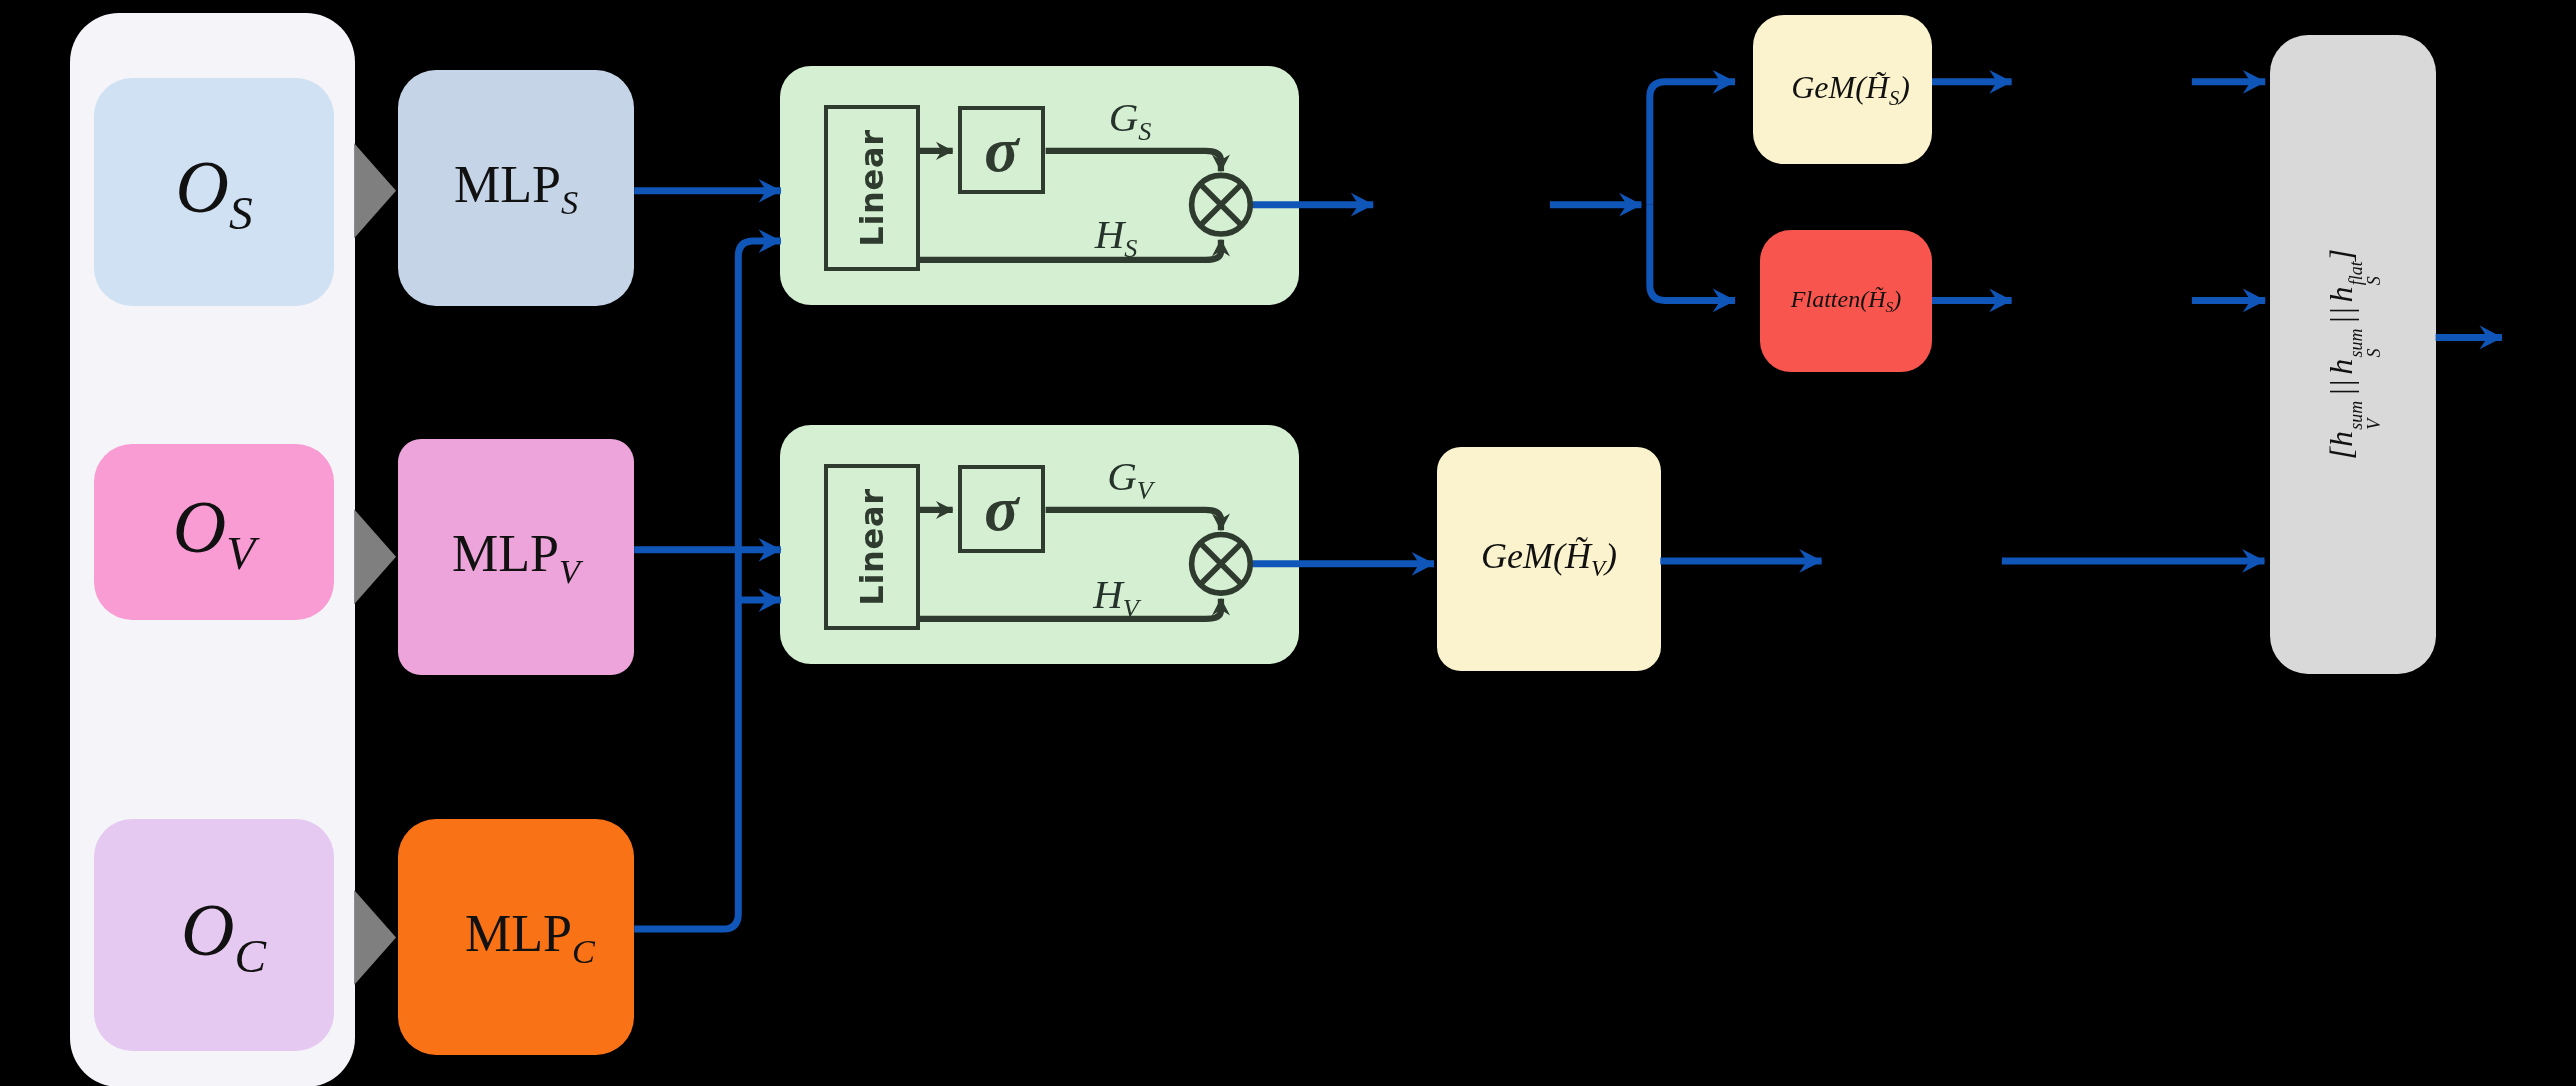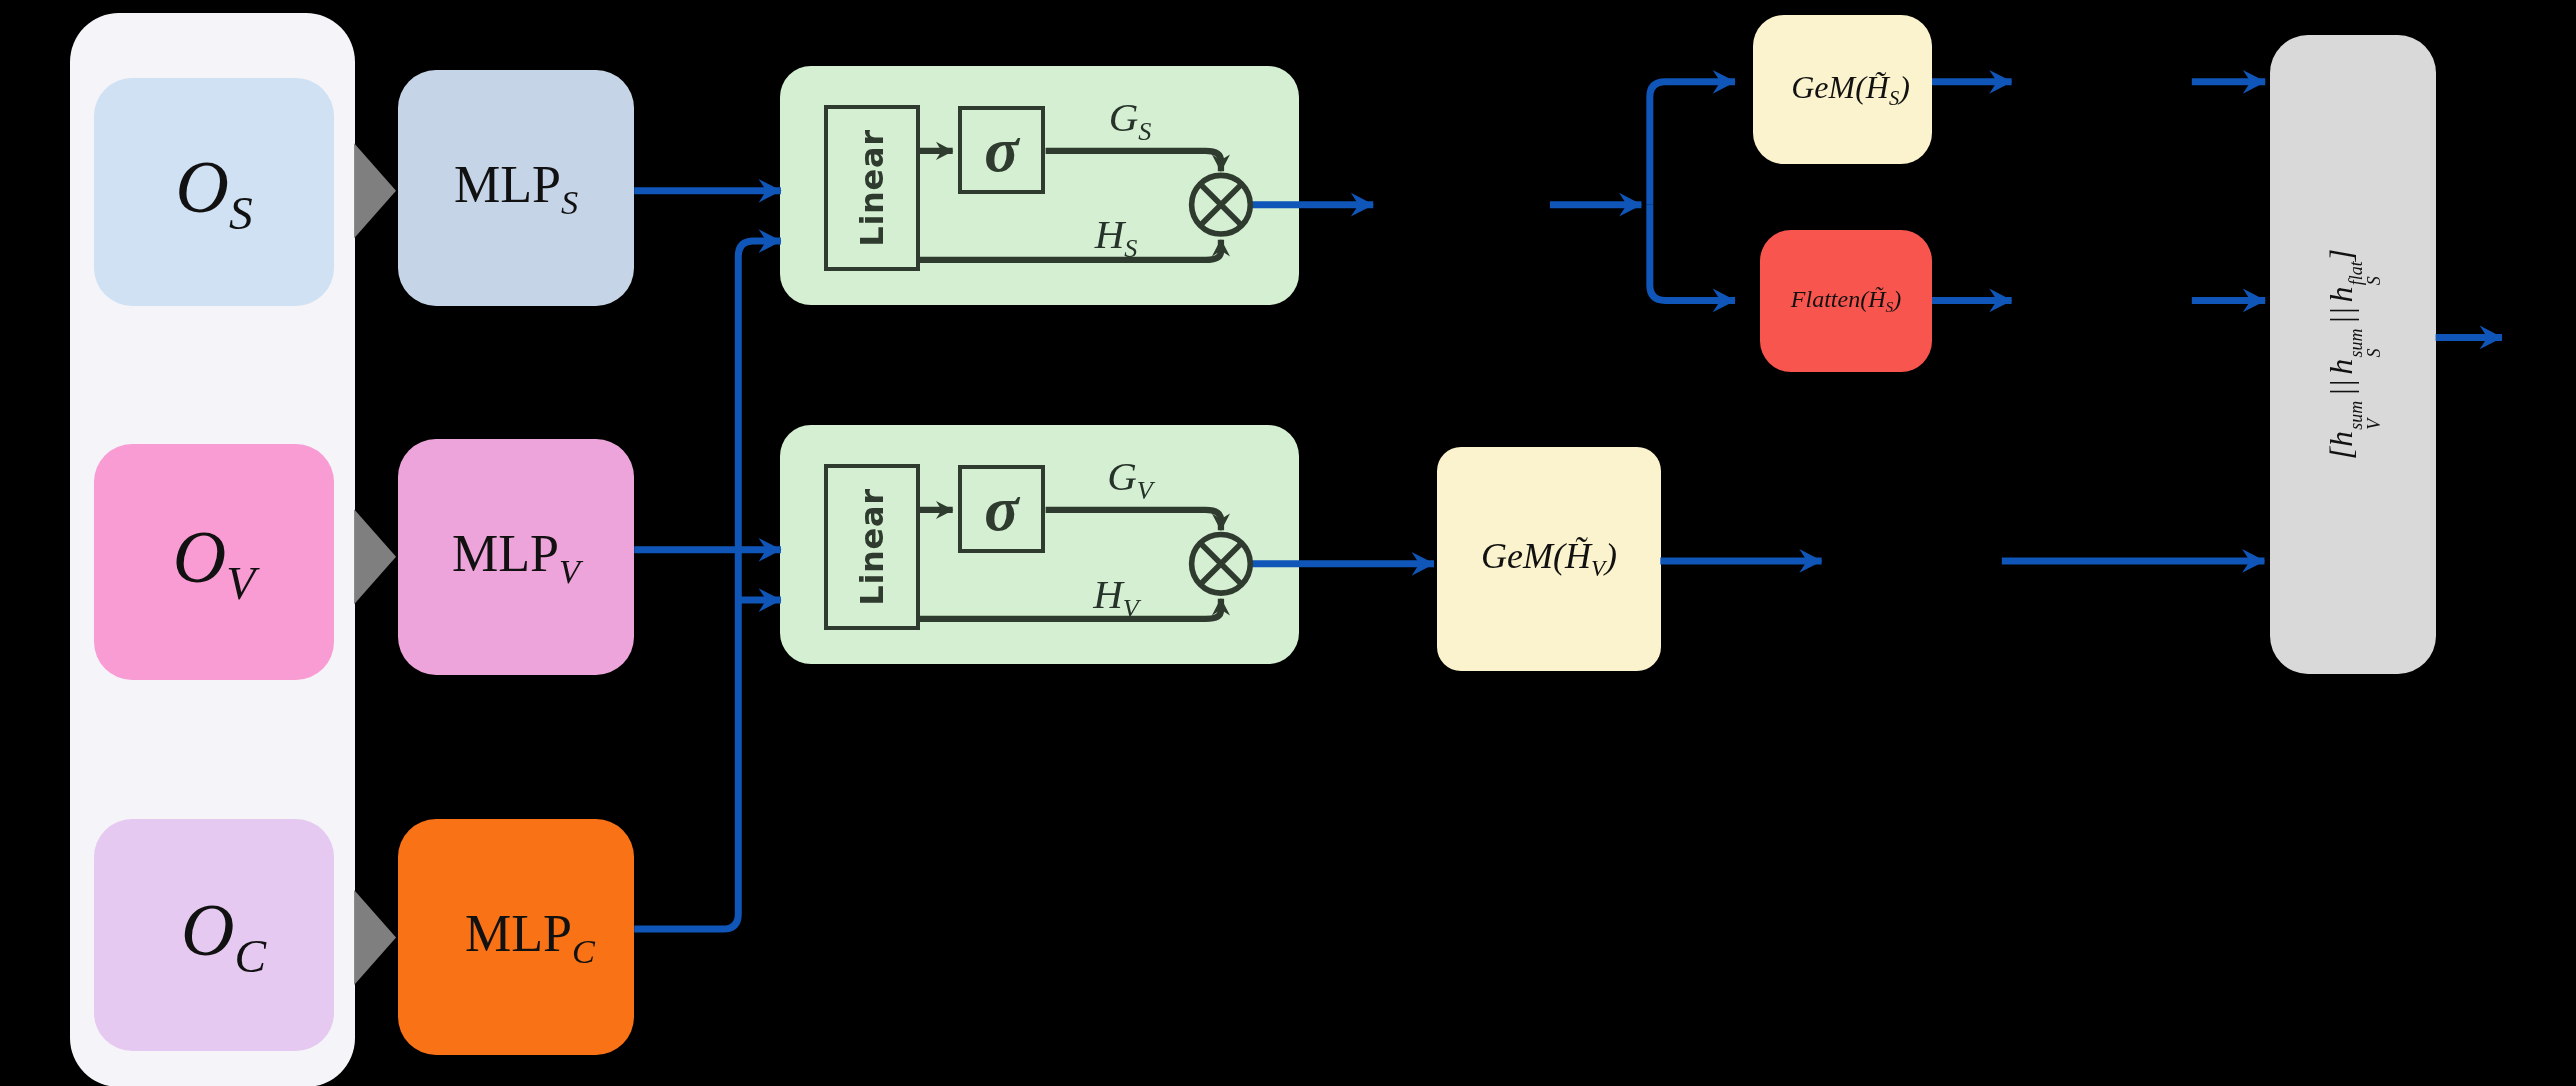--- a/index.html
+++ b/index.html
@@ -2,24 +2,24 @@
 <html style="font-size:11.2px"><head>
 <meta charset="utf-8">
 <style>
   html,body{margin:0;padding:0;background:#000;}
   .canvas{position:relative;width:2576px;height:1087px;background:#000000;overflow:hidden;
           font-family:"Liberation Serif","DejaVu Serif",serif;}
   .box{position:absolute;box-sizing:border-box;display:flex;align-items:center;justify-content:center;}
   .r{border-radius:38px;}
   .panel{left:70px;top:13.3px;width:285px;height:1074px;background:#f4f4f9;border-radius:49px;}
   .o-s{left:94px;top:78px;width:240px;height:228px;background:#cfe1f2;}
-  .o-v{left:94px;top:444px;width:240px;height:236px;background:#f99cd4;}
+  .o-v{left:94px;top:444px;width:240px;height:176px;background:#f99cd4;}
   .o-c{left:94px;top:819px;width:240px;height:232px;background:#e6c9f1;padding-left:19px;}
   .mlp-s{left:398px;top:70px;width:236px;height:236px;background:#c6d4e8;}
-  .mlp-v{left:398px;top:439px;width:236px;height:236px;background:#eda4da;}
+  .mlp-v{left:398px;top:439px;width:236px;height:236px;background:#eda4da;border-radius:23px;}
   .mlp-c{left:398px;top:819px;width:236px;height:236px;background:#f97316;padding-left:28px;}
   .gate{background:#d5efd2;border-radius:31px;}
   .gate-s{left:780px;top:66px;width:519px;height:239px;}
   .gate-v{left:780px;top:425px;width:519px;height:239px;}
   .inner{position:absolute;box-sizing:border-box;background:#d5efd2;border:4.2px solid #2e3b2e;
          display:flex;align-items:center;justify-content:center;}
   .linear-s{left:824px;top:105px;width:96px;height:166px;}
   .linear-v{left:824px;top:464px;width:96px;height:166px;}
   .sigma-s{left:958px;top:106px;width:87px;height:88px;}
   .sigma-v{left:958px;top:465px;width:87px;height:88px;}

